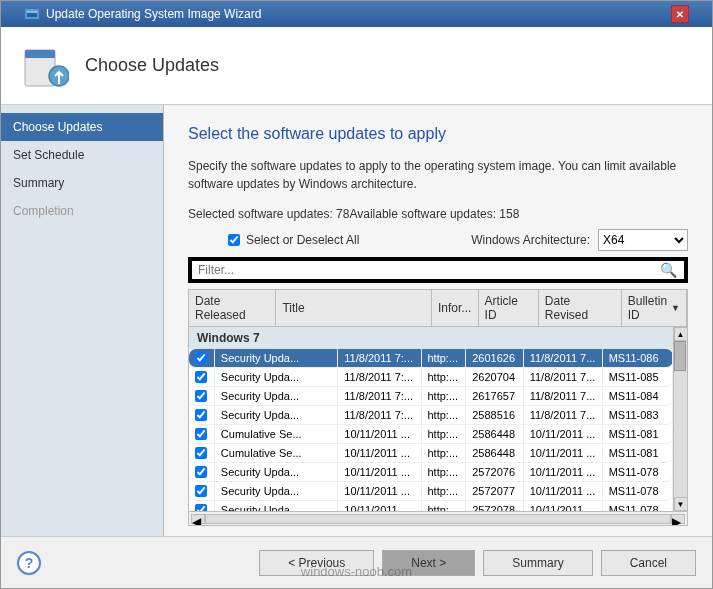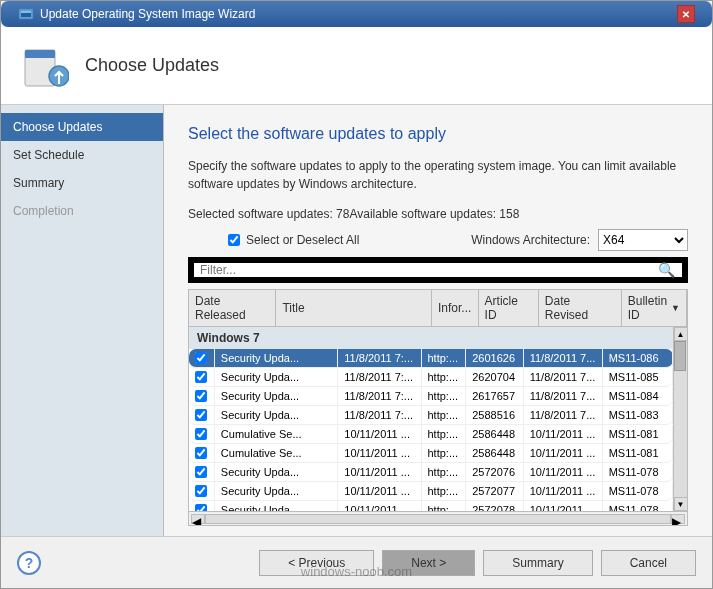--- a/index.html
+++ b/index.html
@@ -18,24 +18,23 @@
       border: 1px solid #999;
       display: flex;
       flex-direction: column;
     }
     .title-bar {
       background: linear-gradient(to bottom, #4a7ab5, #2a5a9a);
       color: white;
       height: 26px;
       display: flex;
       align-items: center;
-      padding: 0 17px;
+      padding: 0 23px;
       justify-content: space-between;
       flex-shrink: 0;
-      border-radius: 7px;
     }
     .title-bar-left {
       display: flex;
       align-items: center;
       gap: 6px;
     }
     .title-icon {
       width: 16px;
       height: 16px;
     }
@@ -153,21 +152,21 @@
     .arch-select {
       width: 90px;
       height: 22px;
       font-size: 12px;
       border: 1px solid #aaa;
       background: white;
     }
     .filter-row {
       display: flex;
       align-items: center;
-      border: 6px solid #000000;
+      border: 4px solid #000000;
       background: white;
       height: 26px;
       margin-bottom: 6px;
       padding: 0 6px;
     }
     .filter-input {
       flex: 1;
       border: none;
       outline: none;
       font-size: 12px;

